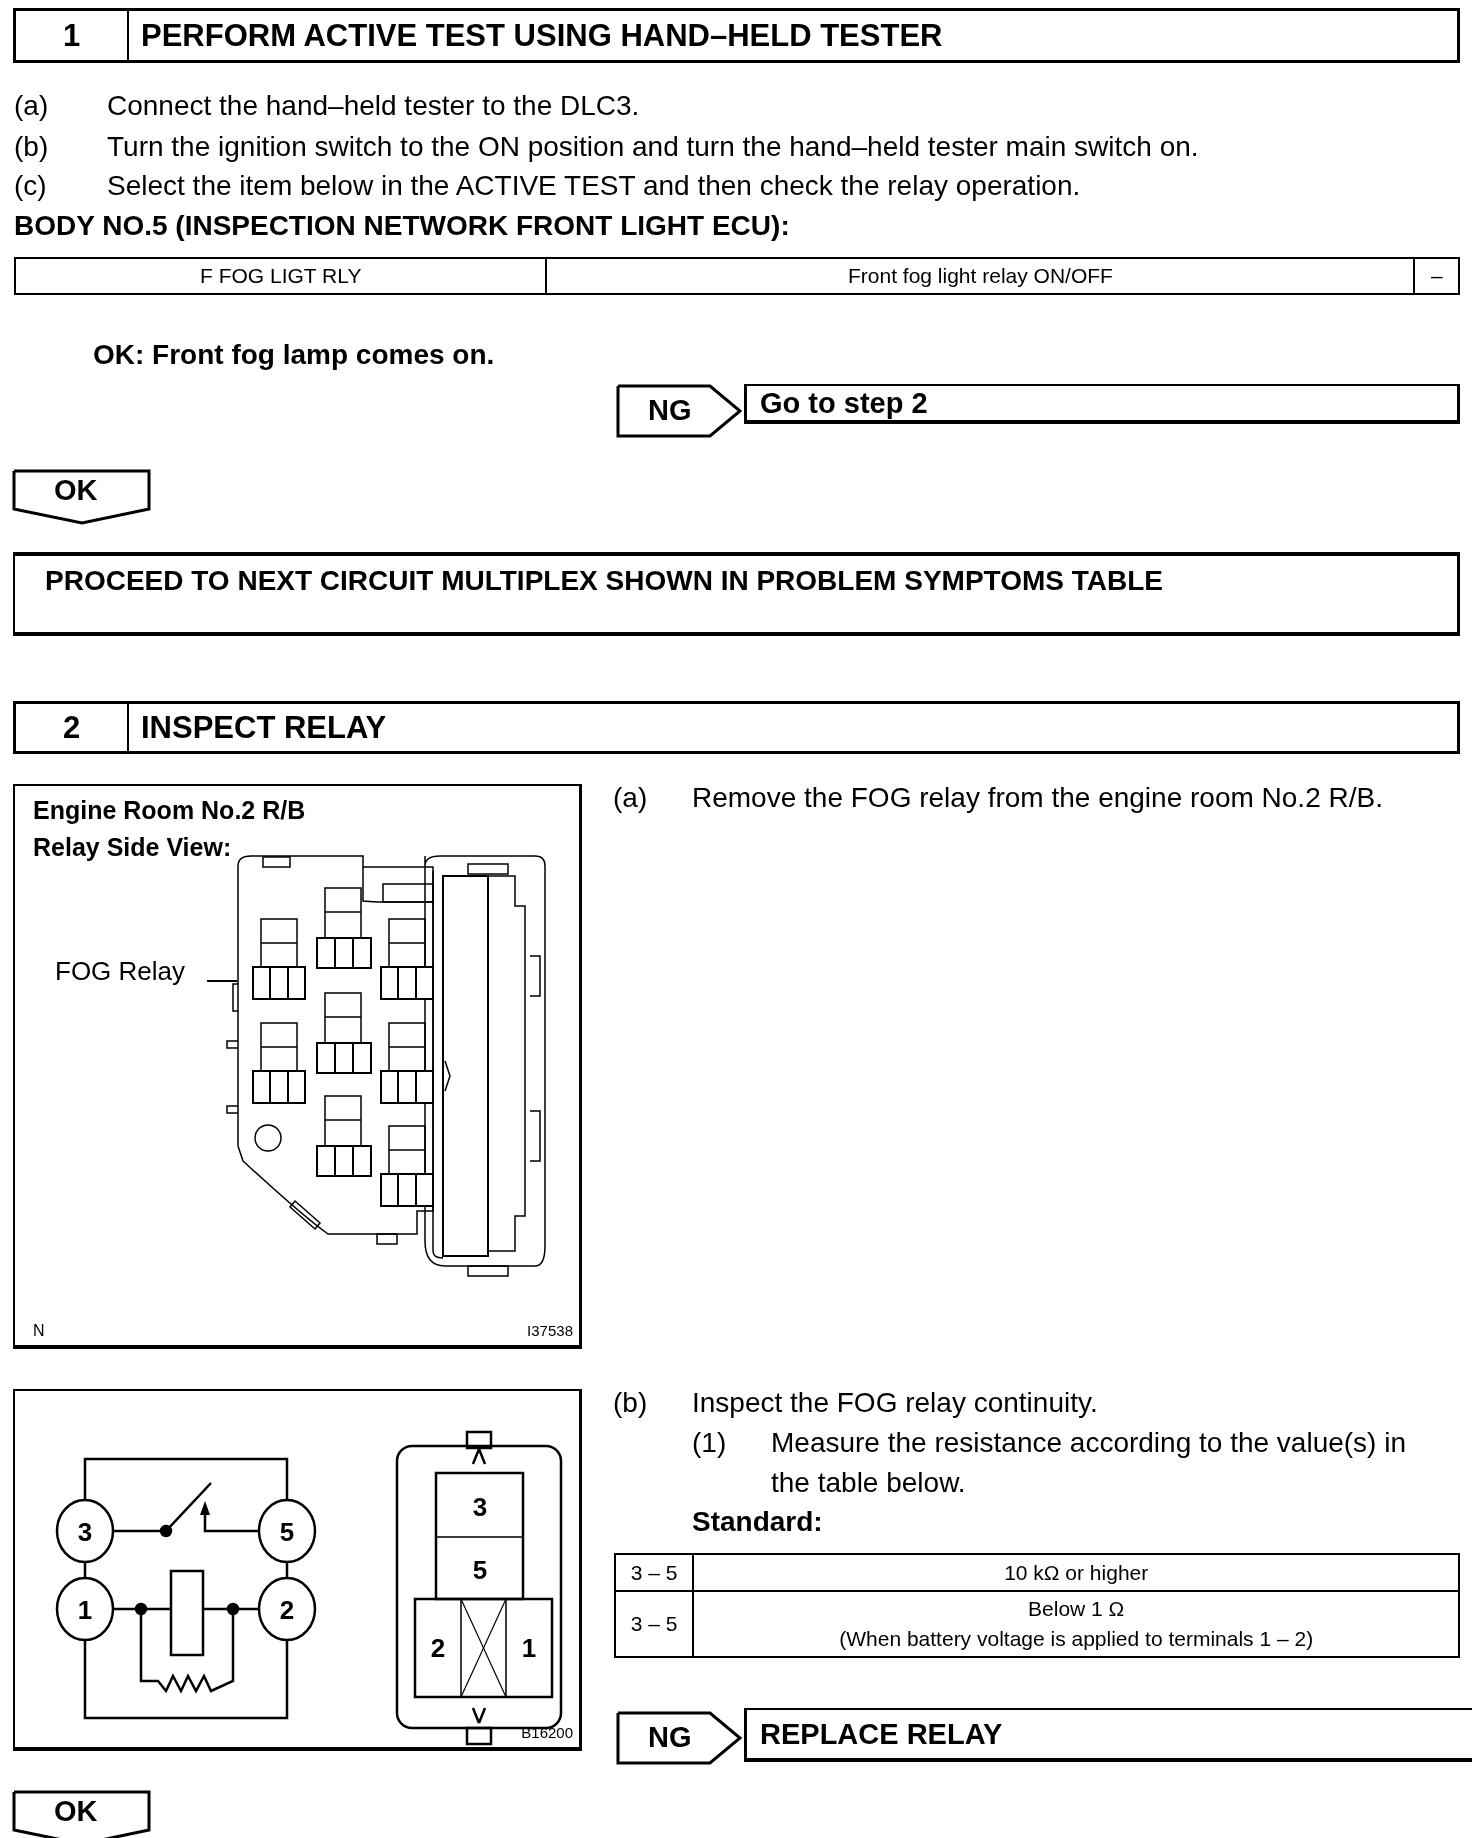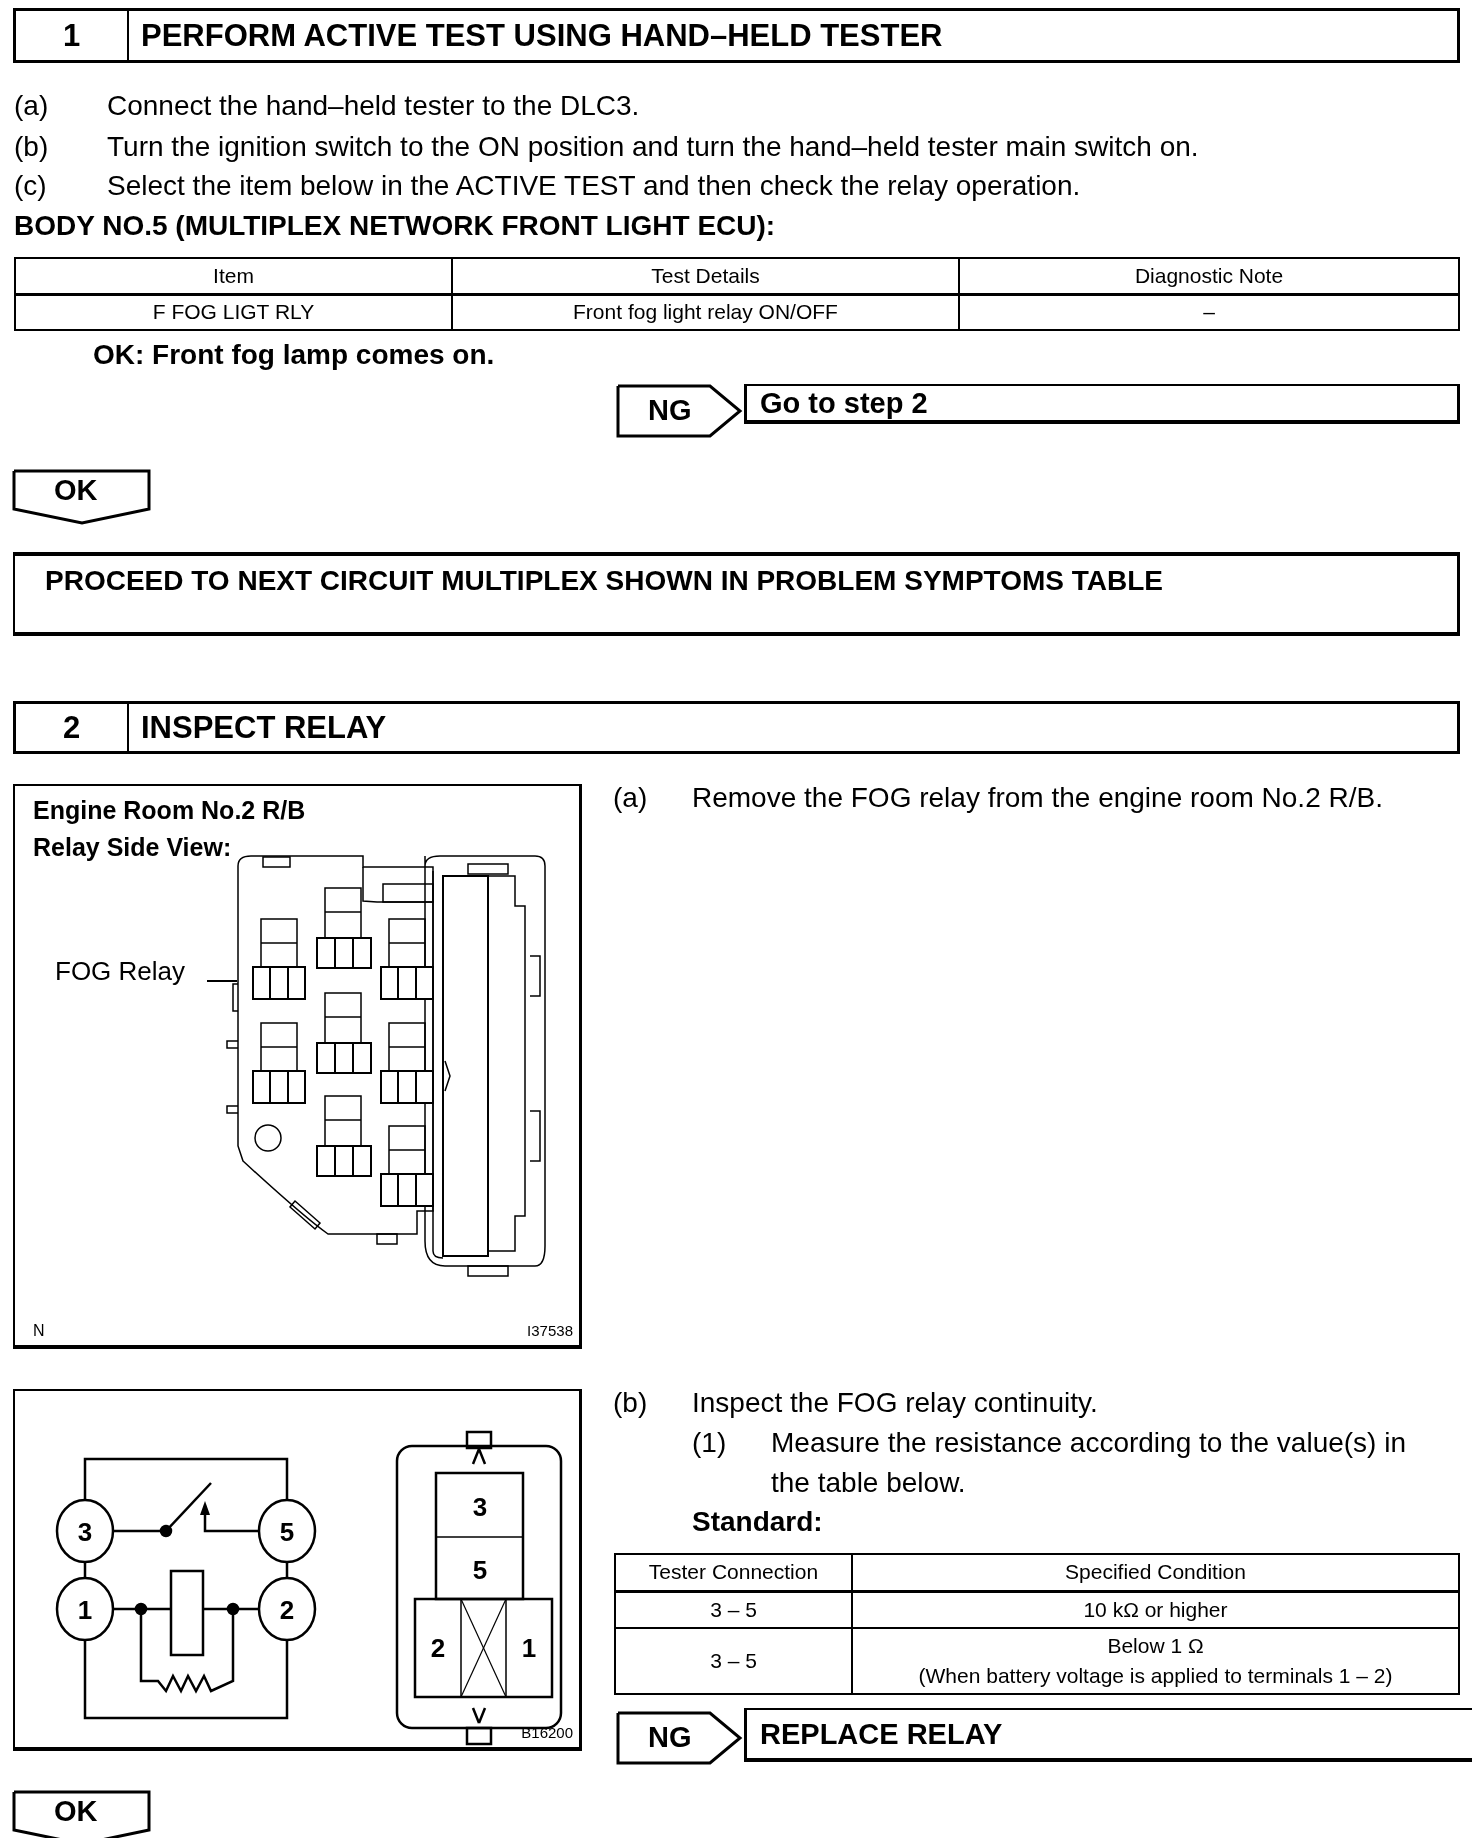--- a/index.html
+++ b/index.html
@@ -33,29 +33,24 @@
 
 <div class="line" style="left:14px;top:90px;">
   <span class="lbl">(a)</span><span style="padding-left:14px">Connect the hand–held tester to the DLC3.</span>
 </div>
 <div class="line" style="left:14px;top:131px;">
   <span class="lbl">(b)</span><span style="padding-left:14px">Turn the ignition switch to the ON position and turn the hand–held tester main switch on.</span>
 </div>
 <div class="line" style="left:14px;top:170px;">
   <span class="lbl">(c)</span><span style="padding-left:14px">Select the item below in the ACTIVE TEST and then check the relay operation.</span>
 </div>
-<div class="line bold" style="left:14px;top:210px;">BODY NO.5 (MULTIPLEX NETWORK FRONT LIGHT ECU):</div>
+<div class="line bold" style="left:14px;top:210px;">BODY NO.5 (INSPECTION NETWORK FRONT LIGHT ECU):</div>
 
 <table class="t" style="left:14px;top:257px;width:1446px;">
   <tbody>
-      <tr class="head" style="height:36px;">
-    <td style="width:435px">Item</td>
-    <td style="width:505px">Test Details</td>
-    <td>Diagnostic Note</td>
-  </tr>
   <tr style="height:36px;margin-left:30px;">
     <td>F FOG LIGT RLY</td>
     <td>Front fog light relay ON/OFF</td>
     <td>–</td>
   </tr>
 </tbody>
   </table>
 
 <div class="line bold" style="left:93px;top:339px;">OK: Front fog lamp comes on.</div>
 
@@ -236,24 +231,20 @@
   <span class="lbl">(b)</span><span>Inspect the FOG relay continuity.</span>
 </div>
 <div class="line" style="left:692px;top:1427px;">
   <span class="lbl">(1)</span><span>Measure the resistance according to the value(s) in</span>
 </div>
 <div class="line" style="left:771px;top:1467px;">the table below.</div>
 <div class="line bold" style="left:692px;top:1506px;">Standard:</div>
 
 <table class="t" style="left:614px;top:1553px;width:846px;">
   <tbody>
-      <tr class="head" style="height:37px;">
-    <td style="width:235px">Tester Connection</td>
-    <td>Specified Condition</td>
-  </tr>
   <tr style="height:37px;">
     <td>3 – 5</td>
     <td>10 kΩ or higher</td>
   </tr>
   <tr style="height:66px;">
     <td>3 – 5</td>
     <td>
       <div>Below 1 Ω</div>
       <div style="margin-top:6px">(When battery voltage is applied to terminals 1 – 2)</div>
     </td>

